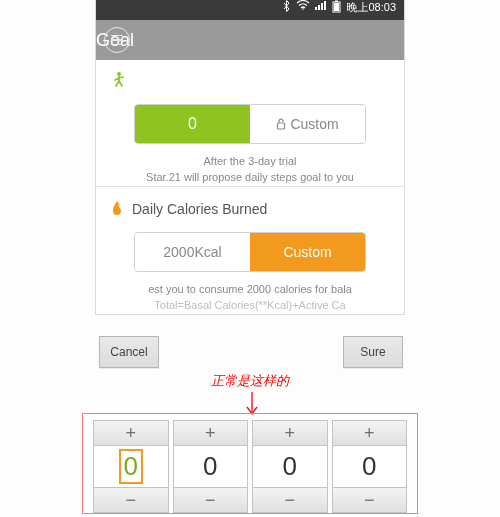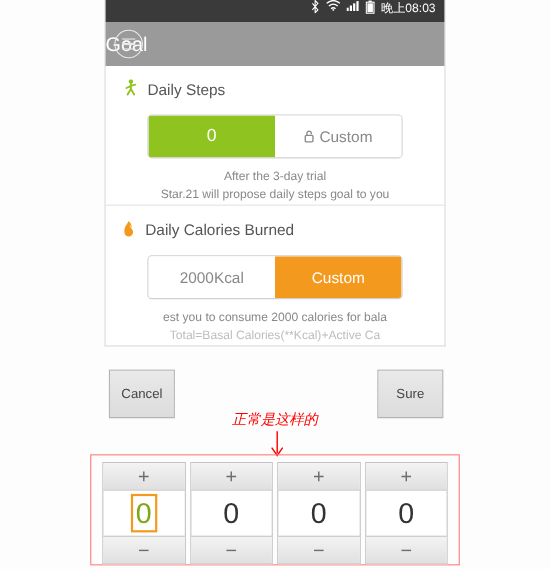--- a/index.html
+++ b/index.html
@@ -122,21 +122,21 @@
     line-height: 1.45;
     padding: 0 2px;
   }
   .hint2 .faded { color: #bdbdbd; }
 
   
   .overlay-btn {
     position: absolute;
     top: 336px;
     width: 60px;
-    height: 44px;
+    height: 32px;
     background: linear-gradient(#e9e9e9,#dcdcdc);
     border: 1px solid #b5b5b5;
     color: #444;
     font-size: 12px;
     display: flex;
     align-items: center;
     justify-content: center;
     box-shadow: 0 1px 0 rgba(0,0,0,0.08);
   }
   .btn-cancel { left: 99px; }
@@ -253,21 +253,20 @@
     </div>
     <div class="header-title">Goal</div>
   </div>
 
   <div class="content">
     <div class="section-title">
       <svg class="walk-icon" viewBox="0 0 16 18">
         <circle cx="9" cy="2" r="2" fill="#8fc320"></circle>
         <path d="M9 4 L9 9 L6 14 M9 9 L12 14 M9 6 L5 8 M9 6 L13 5" stroke="#8fc320" stroke-width="1.7" fill="none" stroke-linecap="round"></path>
       </svg>
-      <span>Daily Steps</span>
     </div>
 
     <div class="dual-btn">
       <div class="dual-left steps-left">
         <span>0</span>
       </div>
       <div class="dual-right steps-right">
         <svg class="lock-icon" viewBox="0 0 10 12">
           <rect x="1.5" y="5" width="7" height="6" rx="1"></rect>
           <path d="M3 5 V3.2 A2 2 0 0 1 7 3.2 V4"></path>

